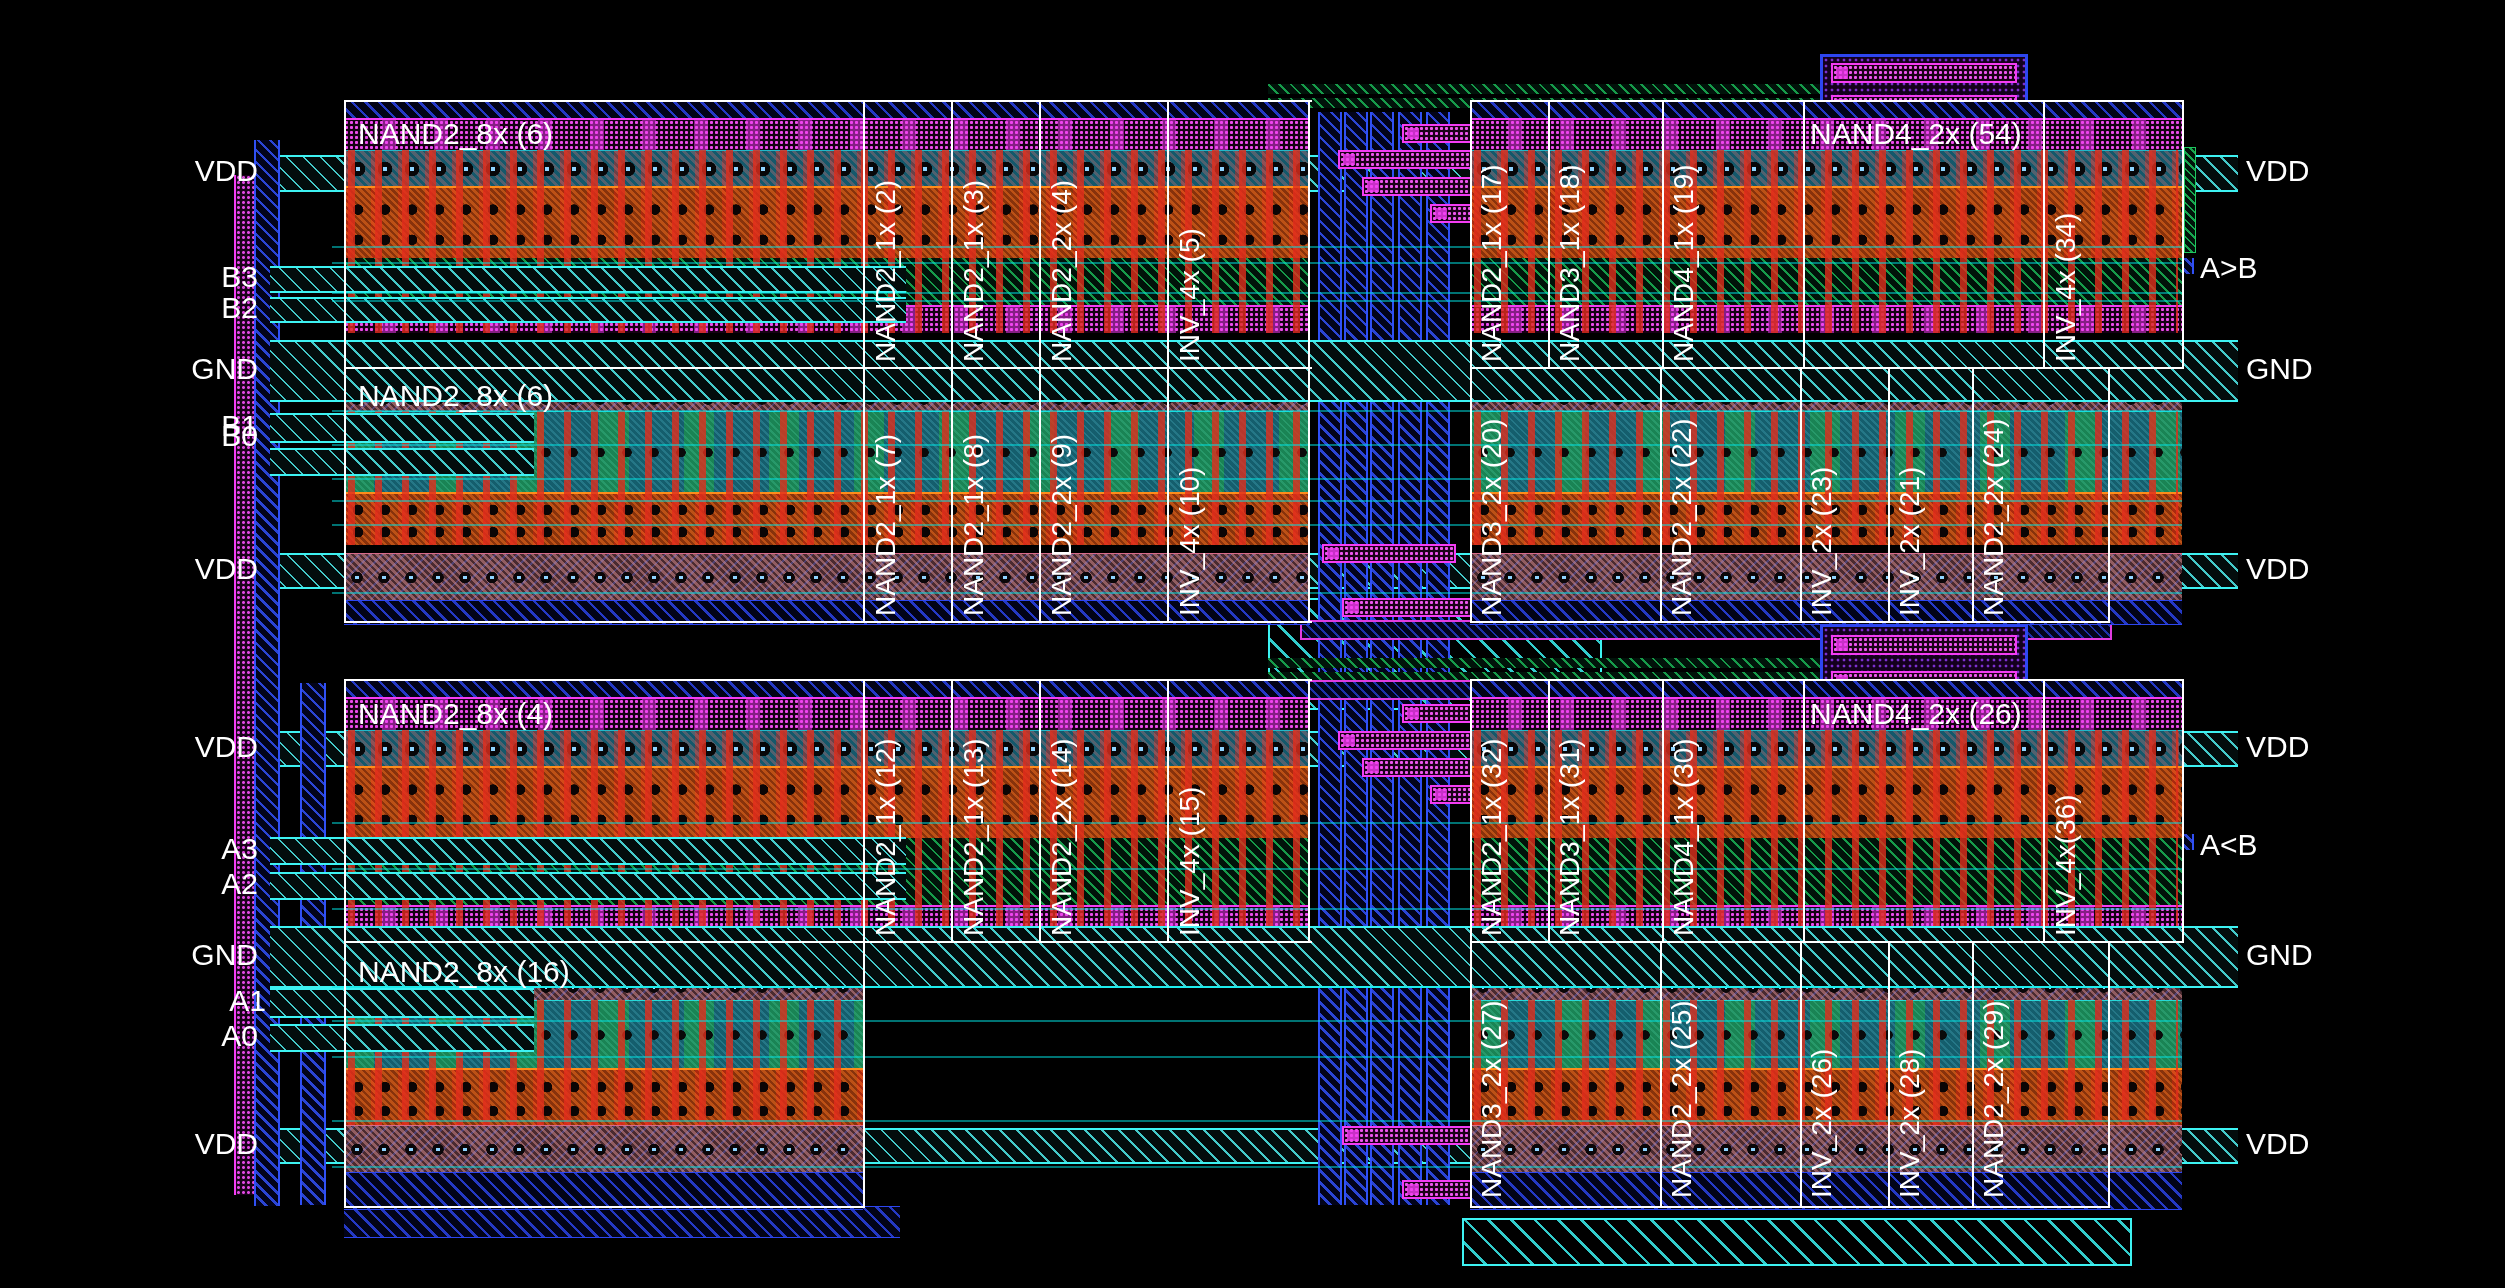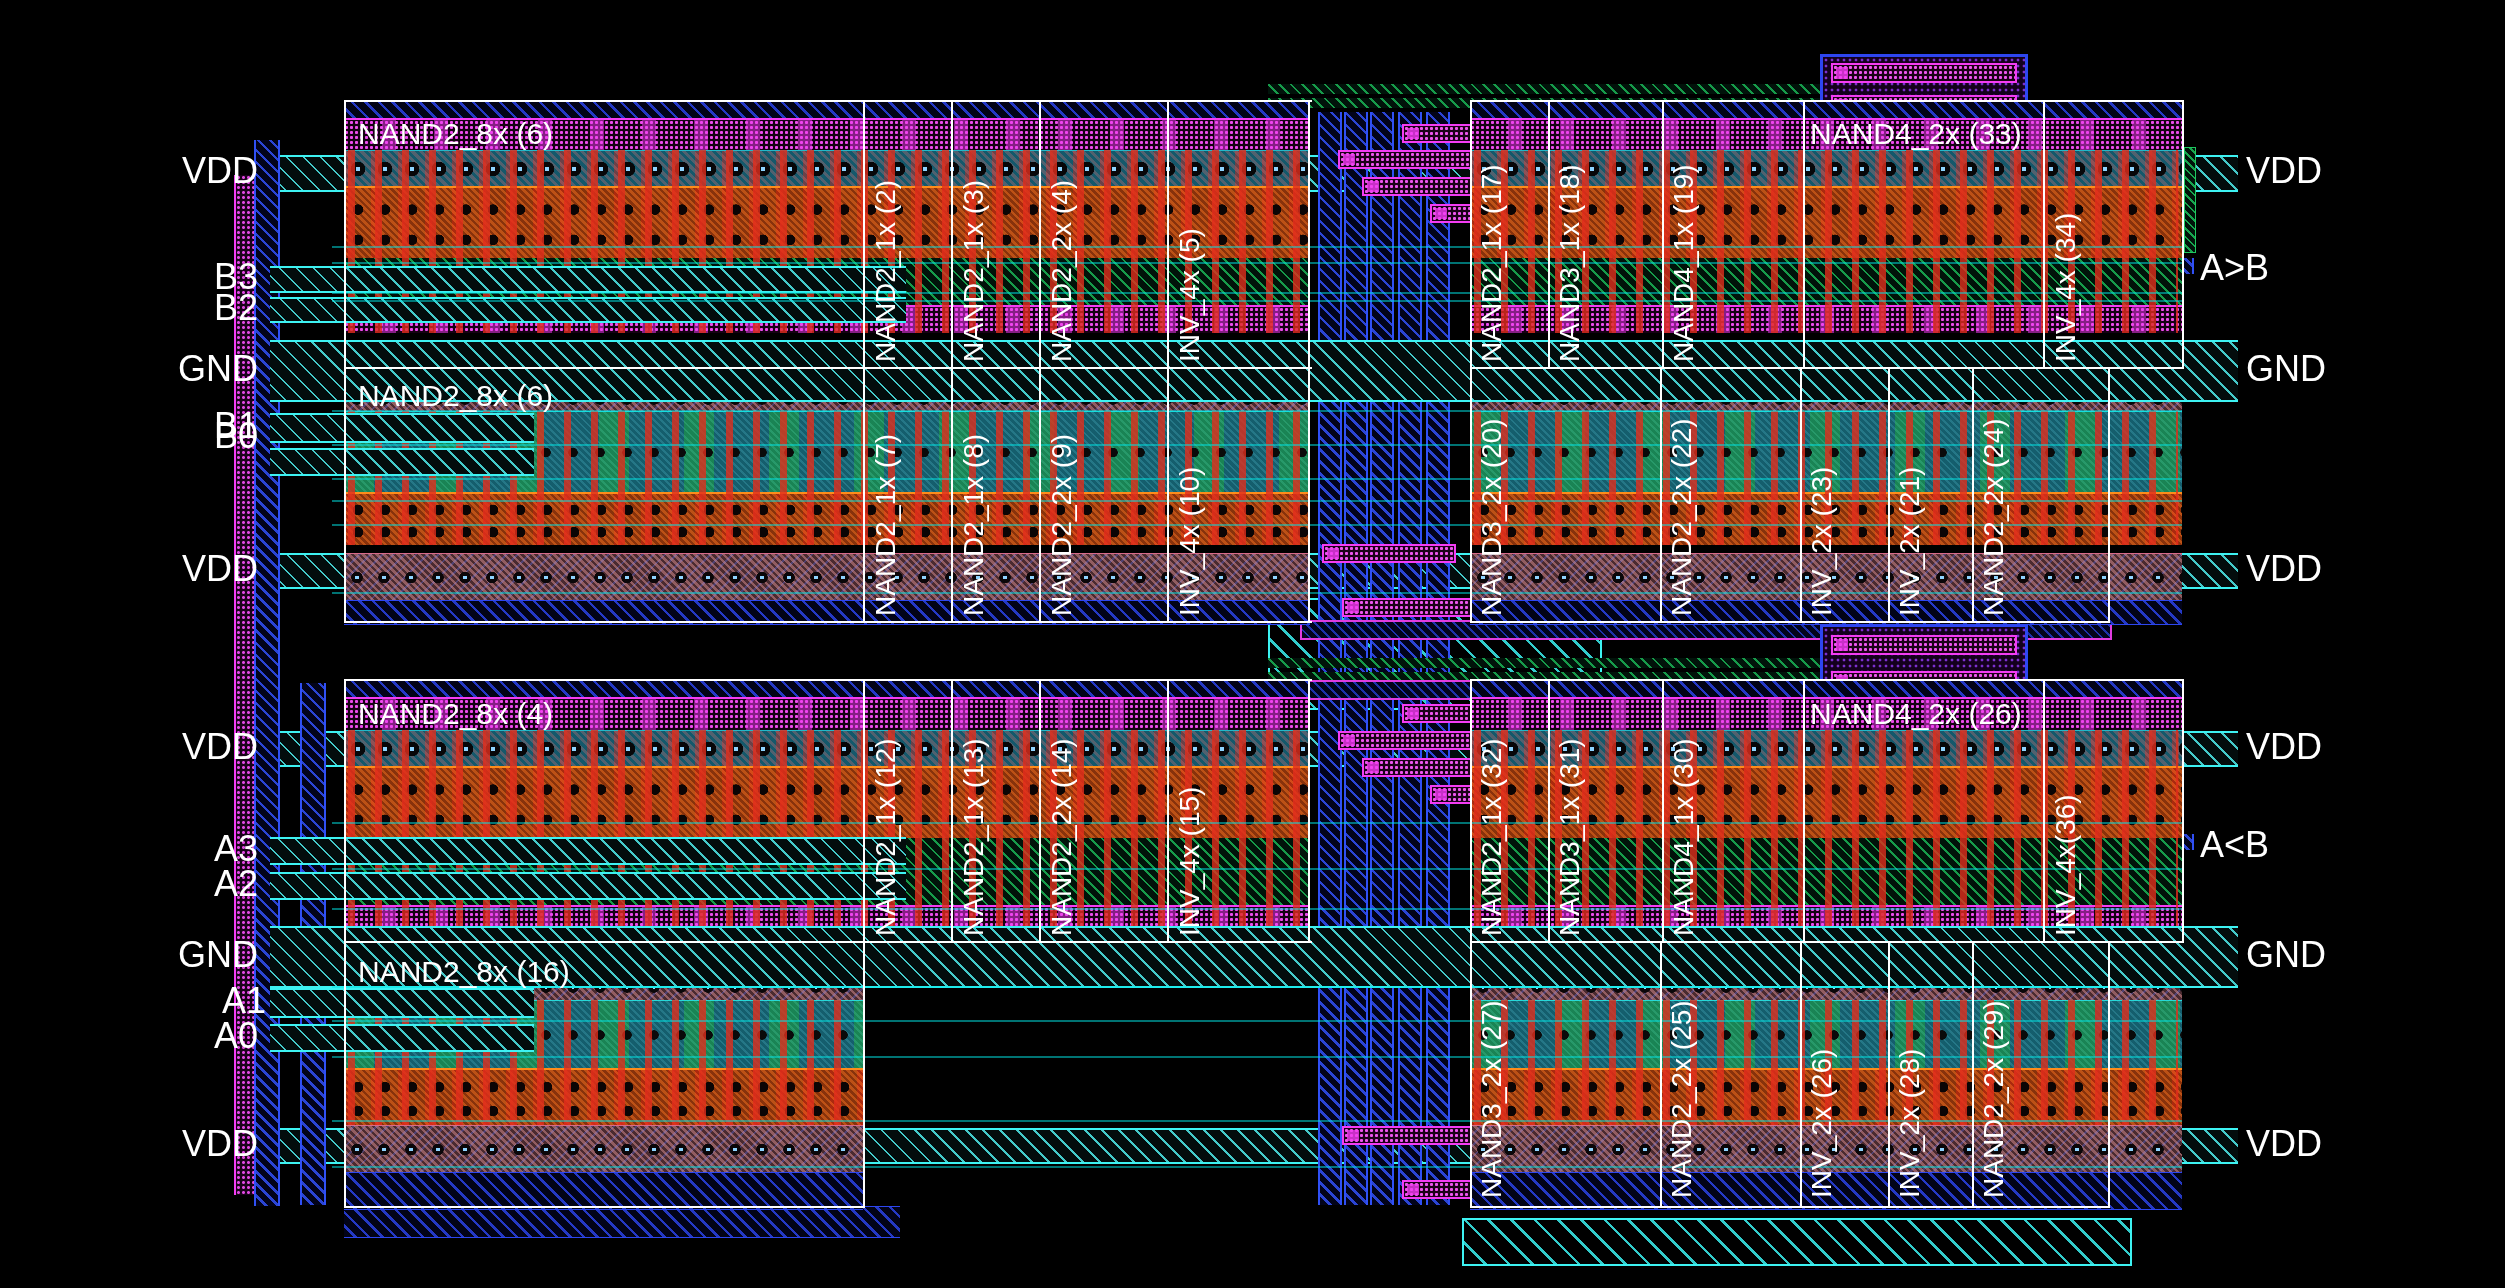--- a/index.html
+++ b/index.html
@@ -71,21 +71,21 @@
     border:2px solid #e03ce0;}
   .cyanblock{background-color:#000;
     background-image:repeating-linear-gradient(45deg,transparent 0 14px,rgba(60,240,240,.85) 14px 16.5px);
     border:2px solid #3df2f2;}
   .cluster{background-color:#14001d;
     background-image:radial-gradient(circle,rgba(150,60,250,.8) 0 1.2px,transparent 1.7px);
     background-size:6px 6px;border:3px solid #2d46f0;}
   .cline{background:rgba(0,230,230,.5);height:2px;}
   .wl{background:#ffffff;}
   
-  .plabel{font-size:36px;line-height:34px;color:#fff;white-space:nowrap;}
+  .plabel{font-size:30px;line-height:34px;color:#fff;white-space:nowrap;}
   .plabel.r{text-align:right;width:108px;}
   .clabel{font-size:30px;line-height:32px;color:#fff;white-space:nowrap;}
   .vlabel{font-size:28px;color:#fff;white-space:nowrap;width:36px;
     writing-mode:vertical-rl;transform:rotate(180deg);
     display:flex;align-items:center;}
 </style>
 </head>
 <body>
 
 <div id="canvas">
@@ -347,21 +347,21 @@
   <div class="px vlabel" style="left:1172px;top:376px;height:240px">INV_4x (10)</div>
   <div class="px clabel" style="left:358px;top:698px">NAND2_8x (4)</div>
   <div class="px vlabel" style="left:868px;top:686px;height:250px">NAND2_1x (12)</div>
   <div class="px vlabel" style="left:956px;top:686px;height:250px">NAND2_1x (13)</div>
   <div class="px vlabel" style="left:1044px;top:686px;height:250px">NAND2_2x (14)</div>
   <div class="px vlabel" style="left:1172px;top:686px;height:250px">INV_4x (15)</div>
   <div class="px clabel" style="left:358px;top:956px">NAND2_8x (16)</div>
   <div class="px vlabel" style="left:1474px;top:106px;height:256px">NAND2_1x (17)</div>
   <div class="px vlabel" style="left:1552px;top:106px;height:256px">NAND3_1x (18)</div>
   <div class="px vlabel" style="left:1666px;top:106px;height:256px">NAND4_1x (19)</div>
-  <div class="px clabel" style="left:1810px;top:118px">NAND4_2x (33)</div>
+  <div class="px clabel" style="left:1810px;top:118px">NAND4_2x (54)</div>
   <div class="px vlabel" style="left:2048px;top:106px;height:256px">INV_4x (34)</div>
   <div class="px vlabel" style="left:1474px;top:376px;height:240px">NAND3_2x (20)</div>
   <div class="px vlabel" style="left:1664px;top:376px;height:240px">NAND2_2x (22)</div>
   <div class="px vlabel" style="left:1804px;top:376px;height:240px">INV_2x (23)</div>
   <div class="px vlabel" style="left:1892px;top:376px;height:240px">INV_2x (21)</div>
   <div class="px vlabel" style="left:1976px;top:376px;height:240px">NAND2_2x (24)</div>
   <div class="px vlabel" style="left:1474px;top:686px;height:250px">NAND2_1x (32)</div>
   <div class="px vlabel" style="left:1552px;top:686px;height:250px">NAND3_1x (31)</div>
   <div class="px vlabel" style="left:1666px;top:686px;height:250px">NAND4_1x (30)</div>
   <div class="px clabel" style="left:1810px;top:698px">NAND4_2x (26)</div>

